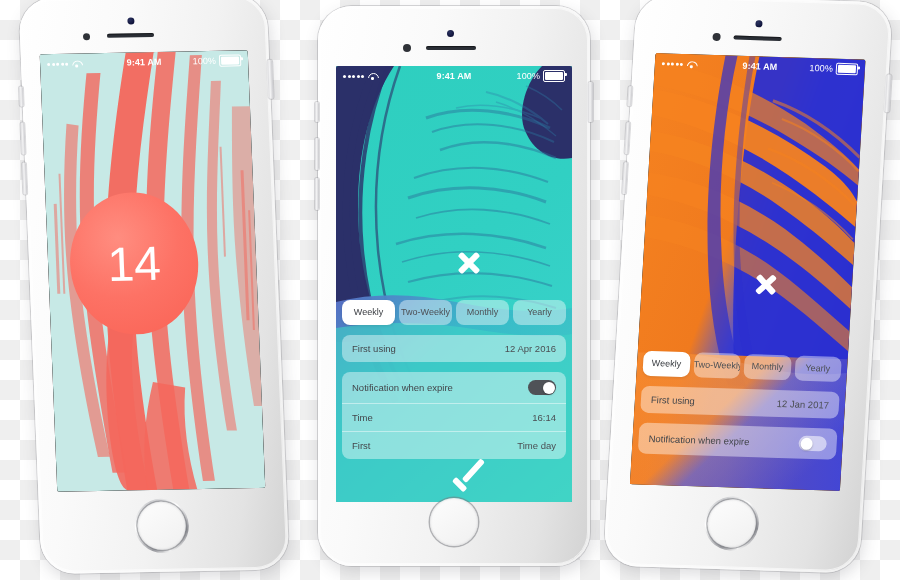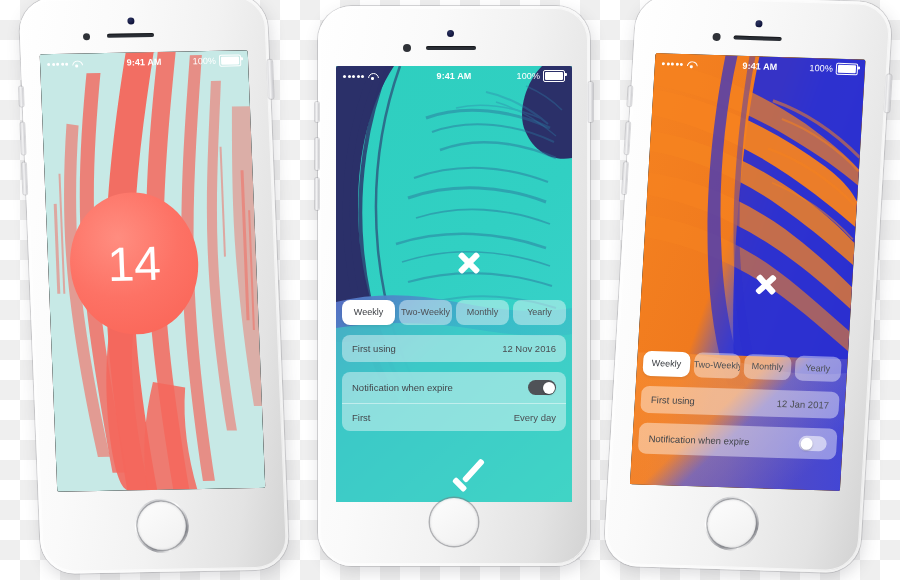--- a/index.html
+++ b/index.html
@@ -418,34 +418,38 @@
             <span>Monthly</span>
           </div>
           <div class="seg">
             <span>Yearly</span>
           </div>
         </div>
 
         <div class="card" style="margin-top:10px;">
           <div class="row">
             <span>First using</span>
-            <span class="val">12 Nov 2016</span>
+            <span class="val">12 Apr 2016</span>
           </div>
         </div>
 
         <div class="card" style="margin-top:10px;">
           <div class="row">
             <span>Notification when expire</span>
             <span class="toggle">
                 <i></i>
               </span>
           </div>
           <div class="row">
+            <span>Time</span>
+            <span class="val">16:14</span>
+          </div>
+          <div class="row">
             <span>First</span>
-            <span class="val">Every day</span>
+            <span class="val">Time day</span>
           </div>
         </div>
       </div>
 
       <div class="check" style="left:118px;top:398px;width:34px;height:26px;">
         <span style="width:16px;height:6px;left:0px;top:12px;transform:rotate(45deg);transform-origin:left center;"></span>
         <span style="width:28px;height:6px;left:10px;top:14px;transform:rotate(-48deg);transform-origin:left center;"></span>
       </div>
     </div>
 

